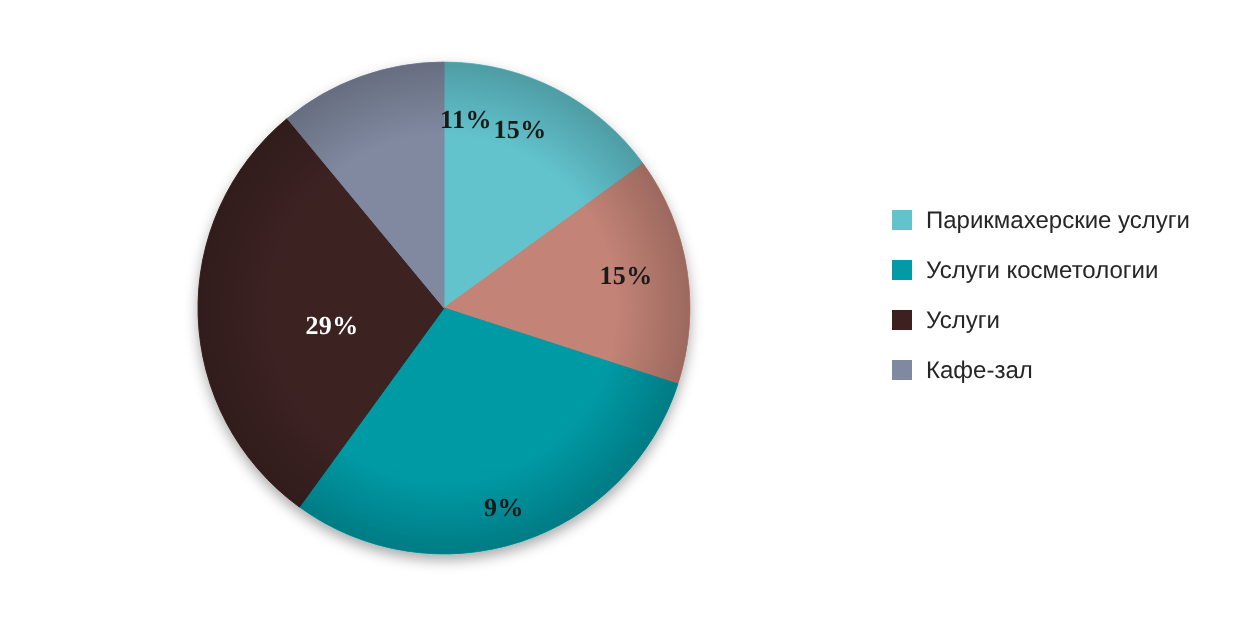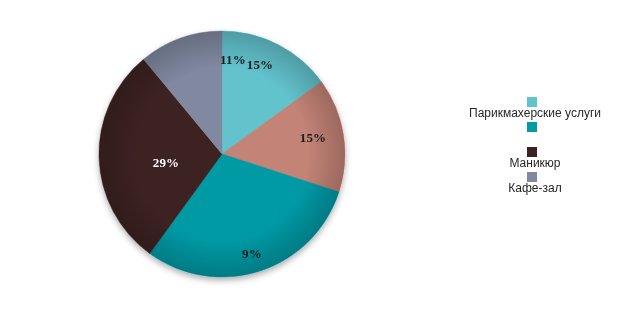--- a/index.html
+++ b/index.html
@@ -50,21 +50,20 @@
   #legend {
     position: absolute;
     left: 446px;
     top: 97px;
     width: 178px;
   }
   .legend-item {
     display: flex;
     align-items: center;
     height: 25px;
-    flex-direction: column;
   }
   .legend-swatch {
     width: 10px;
     height: 10px;
     flex: 0 0 10px;
     margin-right: 7px;
   }
   .legend-label {
     font-family: "Liberation Sans", sans-serif;
     font-size: 12px;
@@ -106,24 +105,25 @@
     <div class="slice-label" style="left: 185px; top: 60px; color: rgb(26, 26, 26); margin-left: 48px;">11%</div>
   </div>
 
   <div id="legend">
     <div class="legend-item">
       <span class="legend-swatch" style="background: rgb(98, 195, 205);"></span>
       <span class="legend-label">Парикмахерские  услуги</span>
     </div>
     <div class="legend-item">
       <span class="legend-swatch" style="background: rgb(2, 154, 165);"></span>
+      <span class="legend-label">Услуги  косметологии</span>
     </div>
     <div class="legend-item">
       <span class="legend-swatch" style="background: rgb(61, 33, 33);"></span>
-      <span class="legend-label">Маникюр</span>
+      <span class="legend-label">Услуги</span>
     </div>
     <div class="legend-item">
       <span class="legend-swatch" style="background: rgb(128, 137, 160);"></span>
       <span class="legend-label">Кафе-зал</span>
     </div>
   </div>
 
 </div>
 
 </body></html>

